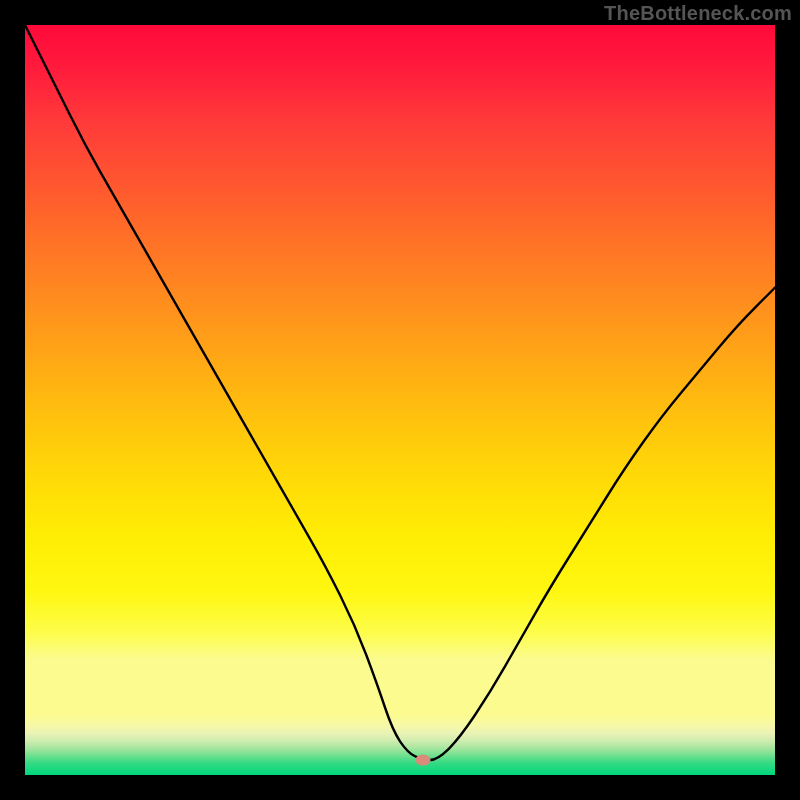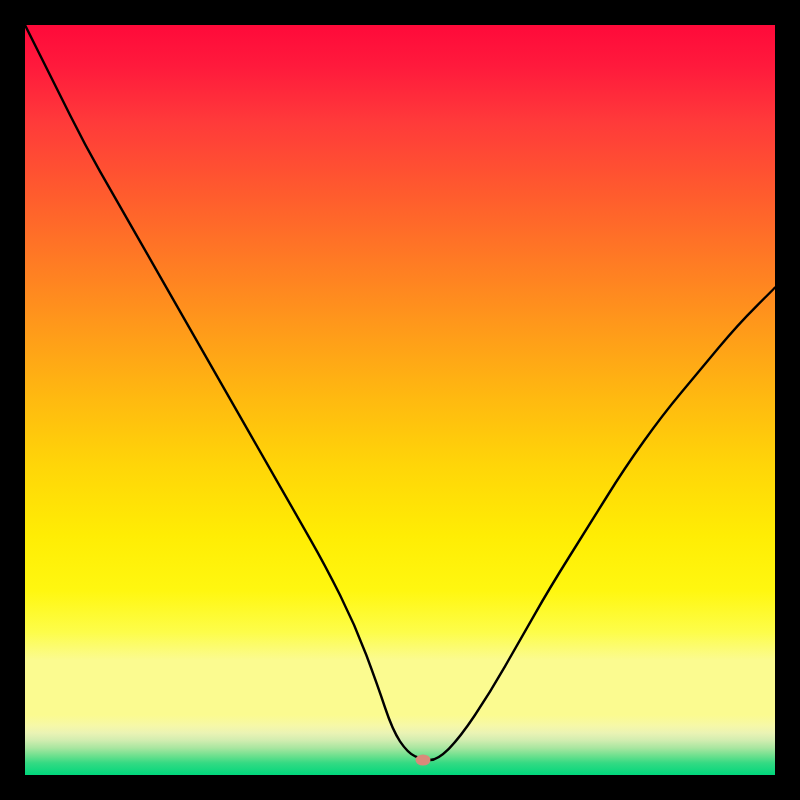--- a/index.html
+++ b/index.html
@@ -92,20 +92,21 @@
     height: 11px;
     background: #d98a7a;
     border-radius: 50%;
     transform: translate(-50%, -50%);
   }
 </style>
 </head>
 <body>
 
 <div class="frame">
+  <div class="watermark">TheBottleneck.com</div>
 
   <div class="plot-area">
     <div class="gradient">
       <div class="gradient-main"></div>
       <div class="gradient-base"></div>
     </div>
 
     <svg class="curve-svg" viewBox="0 0 750 750" preserveAspectRatio="none">
       <path class="curve-path" d="M 0.0 0.0 Q 0.0 0.0 15.0 30.0 Q 30.0 60.0 45.0 90.0 Q 60.0 120.0 75.0 146.3 Q 90.0 172.5 105.0 198.8 Q 120.0 225.0 135.0 251.3 Q 150.0 277.5 165.0 303.8 Q 180.0 330.0 195.0 356.3 Q 210.0 382.5 225.0 408.8 Q 240.0 435.0 255.0 461.3 Q 270.0 487.5 285.0 513.8 Q 300.0 540.0 315.0 570.0 Q 330.0 600.0 341.3 630.0 Q 352.5 660.0 360.0 682.5 Q 367.5 705.0 375.0 716.3 Q 382.5 727.5 390.0 731.3 Q 397.5 735.0 405.0 735.0 Q 412.5 735.0 423.8 723.8 Q 435.0 712.5 450.0 690.0 Q 465.0 667.5 480.0 641.3 Q 495.0 615.0 510.0 588.8 Q 525.0 562.5 543.8 532.5 Q 562.5 502.5 581.3 472.5 Q 600.0 442.5 618.8 416.3 Q 637.5 390.0 656.3 367.5 Q 675.0 345.0 693.8 322.5 Q 712.5 300.0 731.3 281.3 T 750.0 262.5"></path>
     </svg>

